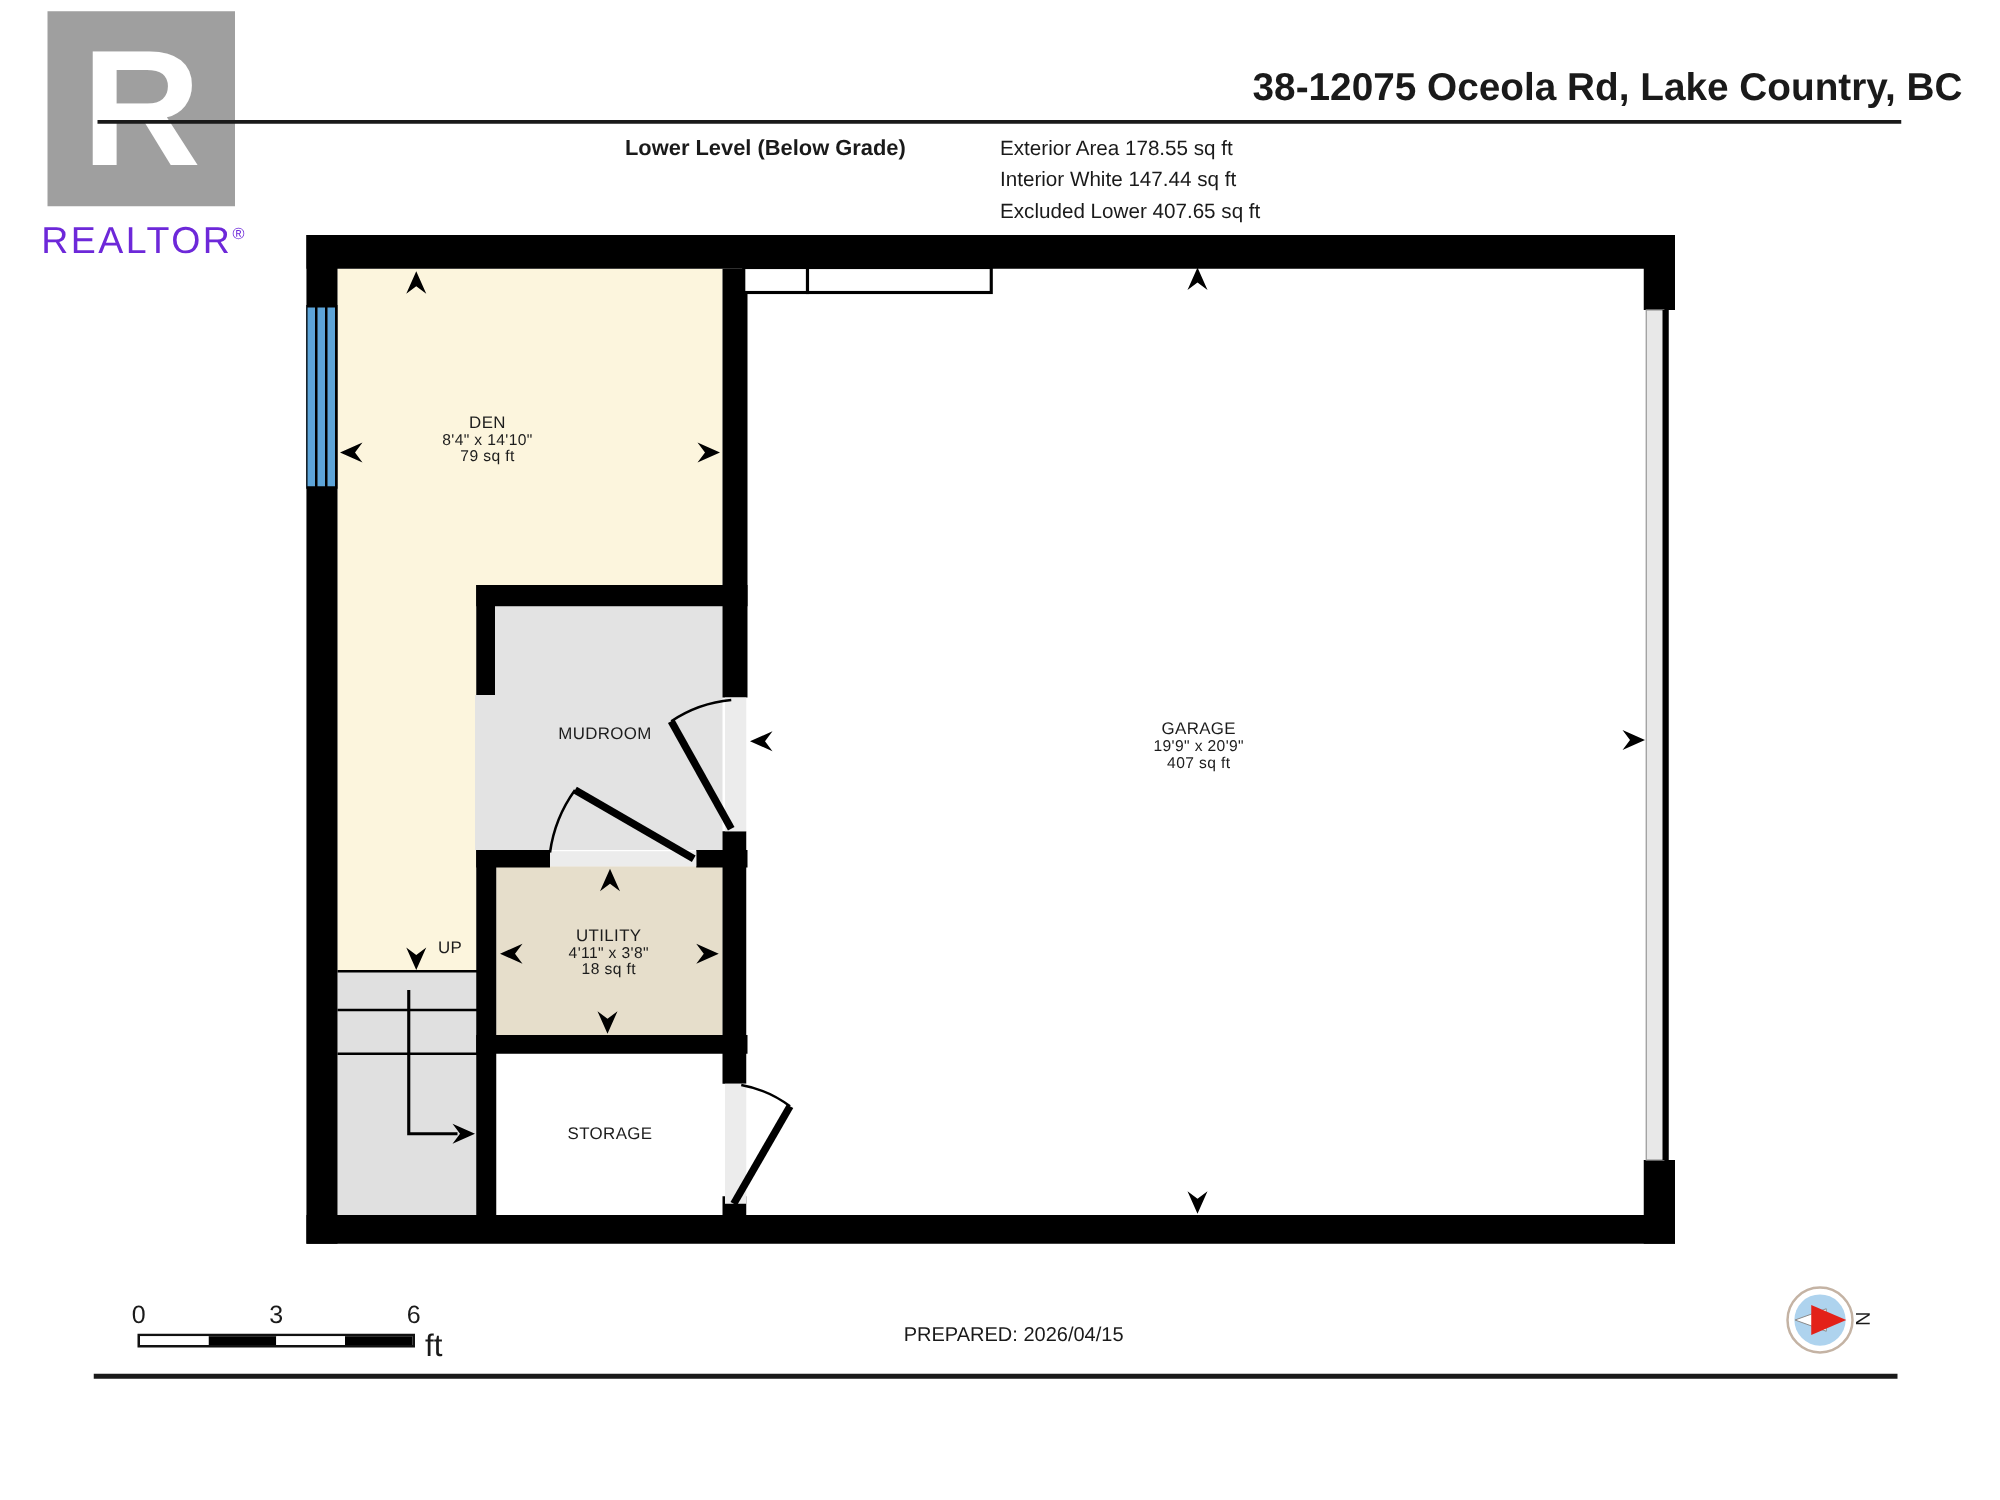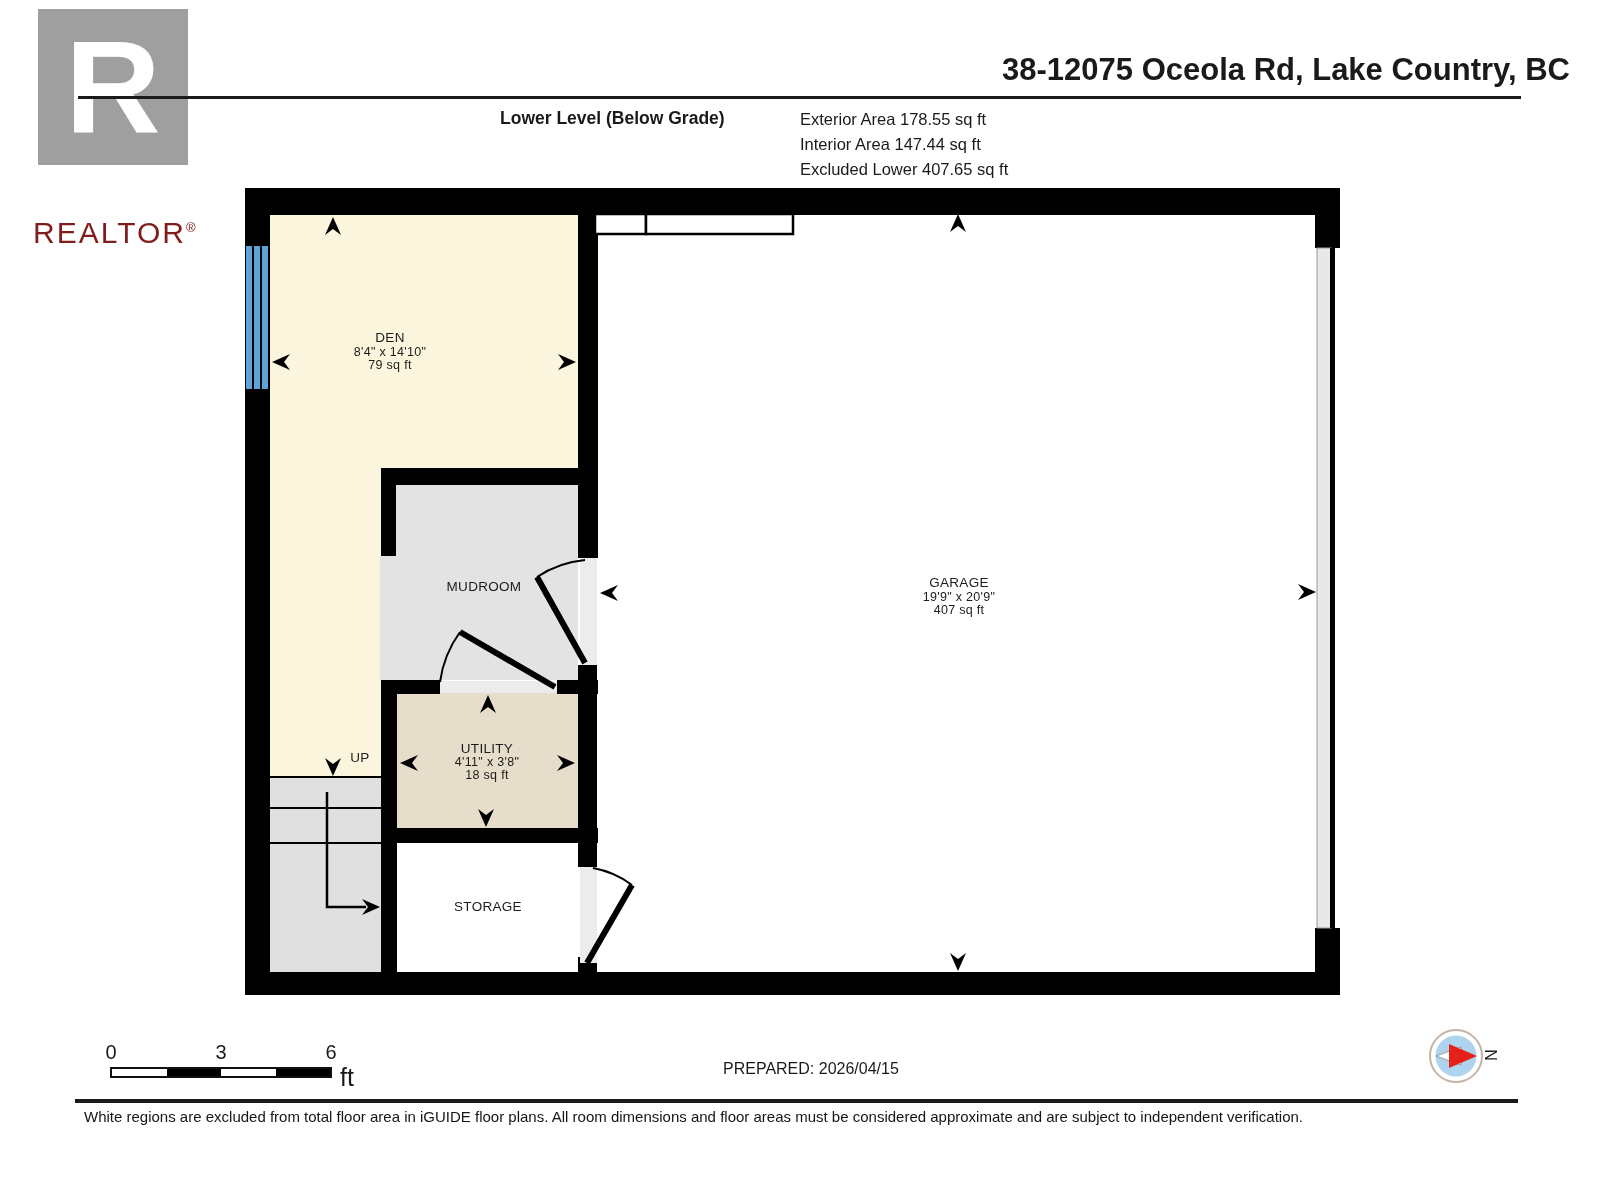--- a/index.html
+++ b/index.html
@@ -2,21 +2,21 @@
 <html><head>
 <meta charset="utf-8">
 <style>
   html,body{margin:0;padding:0;background:#fff;}
   .page{position:relative;width:1600px;height:1200px;background:#ffffff;overflow:hidden;
         font-family:"Liberation Sans",sans-serif;color:#1a1a1a;}
   
   .logo-box{position:absolute;left:38px;top:9px;width:150px;height:156px;background:#9f9f9f;
             display:flex;align-items:center;justify-content:center;}
   .logo-r{color:#ffffff;font-size:132px;font-weight:bold;line-height:150px;}
-  .brand{position:absolute;left:33px;top:176px;font-size:30px;color:#7f1d1d;letter-spacing:2px;margin-top:40px;}
+  .brand{position:absolute;left:33px;top:176px;font-size:30px;color:#6d28d9;letter-spacing:2px;}
   .brand sup{font-size:13px;}
   .rule{position:absolute;background:#1a1a1a;}
   .rule-top{left:78px;top:96px;width:1443px;height:3px;}
   .rule-bottom{left:75px;top:1099px;width:1443px;height:4px;}
   .title{position:absolute;left:0;top:52px;width:1570px;text-align:right;
          font-size:31px;font-weight:bold;}
   .level-label{position:absolute;left:500px;top:108px;width:305px;
                font-size:17.5px;font-weight:bold;}
   .areas{position:absolute;left:800px;top:107px;font-size:16.5px;line-height:25px;}
   
@@ -49,21 +49,21 @@
     <span class="logo-r">R</span>
   </div>
   <div class="brand"><span>REALTOR</span><sup>®</sup></div>
 
   <div class="title">38-12075 Oceola Rd, Lake Country, BC</div>
   <div class="rule rule-top"></div>
 
   <div class="level-label">Lower Level (Below Grade)</div>
   <div class="areas">
     <div><span>Exterior Area</span> <span>178.55 sq ft</span></div>
-    <div><span>Interior Area</span> <span>147.44 sq ft</span></div>
+    <div><span>Interior White</span> <span>147.44 sq ft</span></div>
     <div><span>Excluded Lower</span> <span>407.65 sq ft</span></div>
   </div>
 
   <svg class="plan" width="1100" height="815" viewBox="245 185 1100 815">
 
     <polygon points="270,215 578,215 578,468 381,468 381,777 270,777" fill="#fcf5dd"></polygon>
     <polygon points="396,485 578,485 578,680 380,680 380,556 396,556" fill="#e3e3e3"></polygon>
     <rect x="397" y="693" width="181" height="135" fill="#e6decb"></rect>
     <rect x="270" y="777" width="112" height="195" fill="#e0e0e0"></rect>
     <rect x="397" y="843" width="181" height="129" fill="#ffffff"></rect>
@@ -176,15 +176,14 @@
 
   <svg class="compass" width="84" height="66" viewBox="1421 1024 84 66">
     <circle cx="1456" cy="1056" r="26" fill="#ffffff" stroke-width="2" stroke="#c4b3a4"></circle>
     <circle cx="1456" cy="1056" r="20.5" fill="#aed3ee"></circle>
     <polygon points="1436,1056 1461,1047 1461,1065" fill="#ffffff" stroke="#8a8a8a" stroke-width="0.8"></polygon>
     <polygon points="1449,1044 1477,1056 1449,1068" fill="#e32119"></polygon>
     <text x="1491" y="1061" text-anchor="middle" font-size="16" fill="#1a1a1a" transform="rotate(90 1491 1055)">N</text>
   </svg>
 
   <div class="rule rule-bottom"></div>
-  <div class="disclaimer">White regions are excluded from total floor area in iGUIDE floor plans. All room dimensions and floor areas must be considered approximate and are subject to independent verification.</div>
 
 </div>
 
 </body></html>

